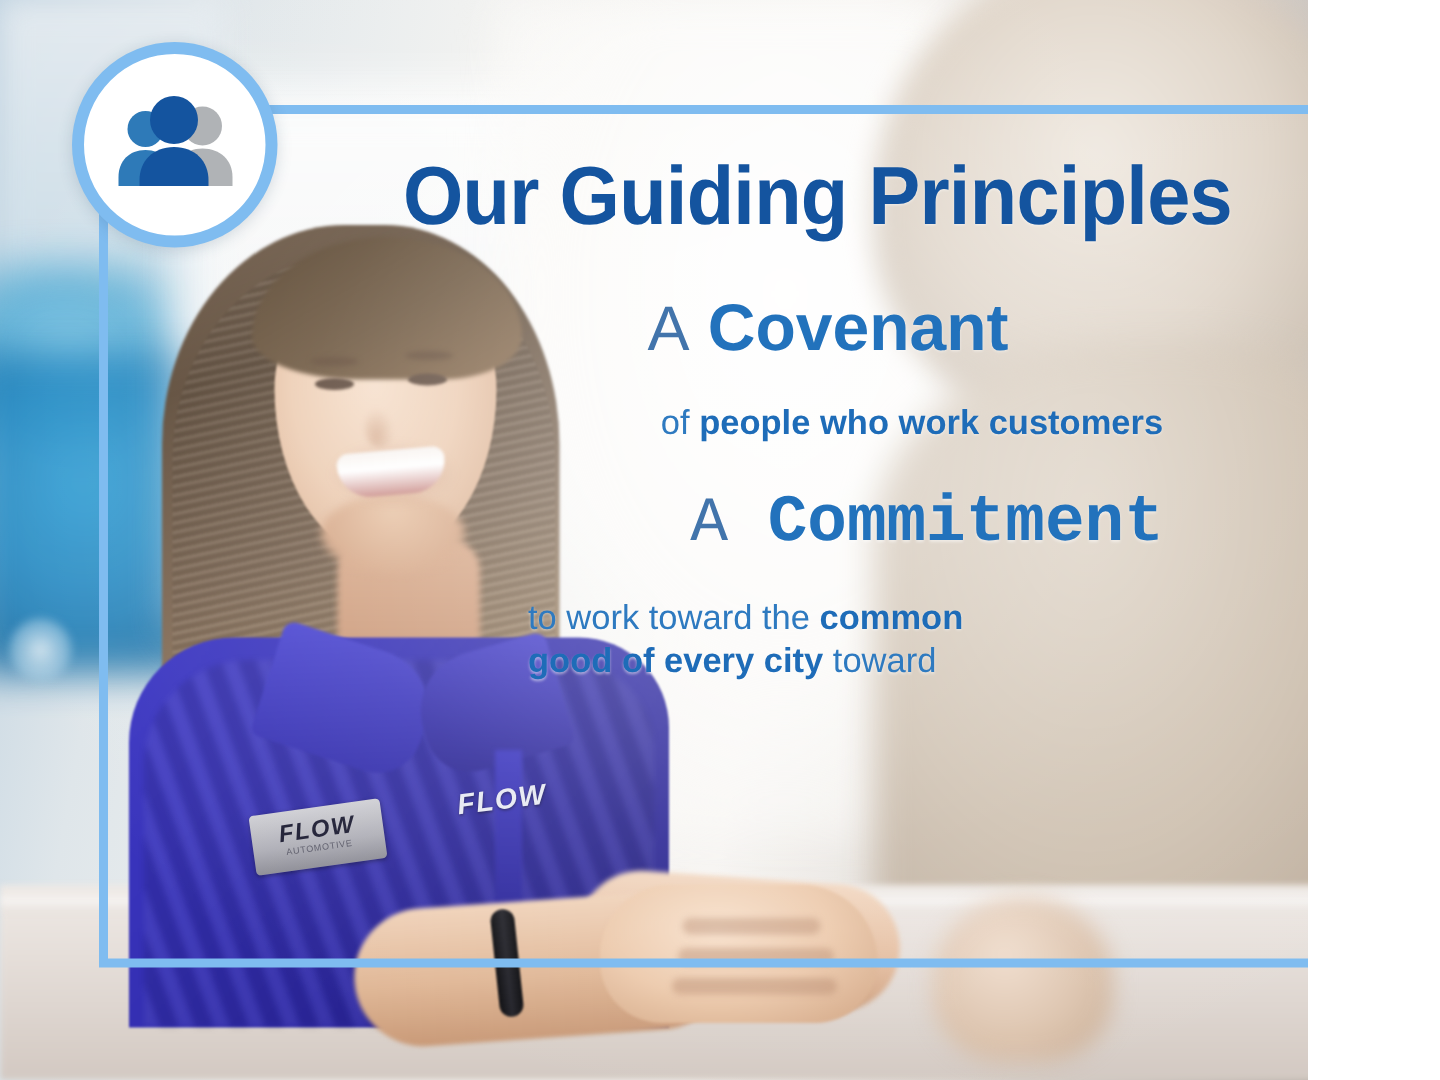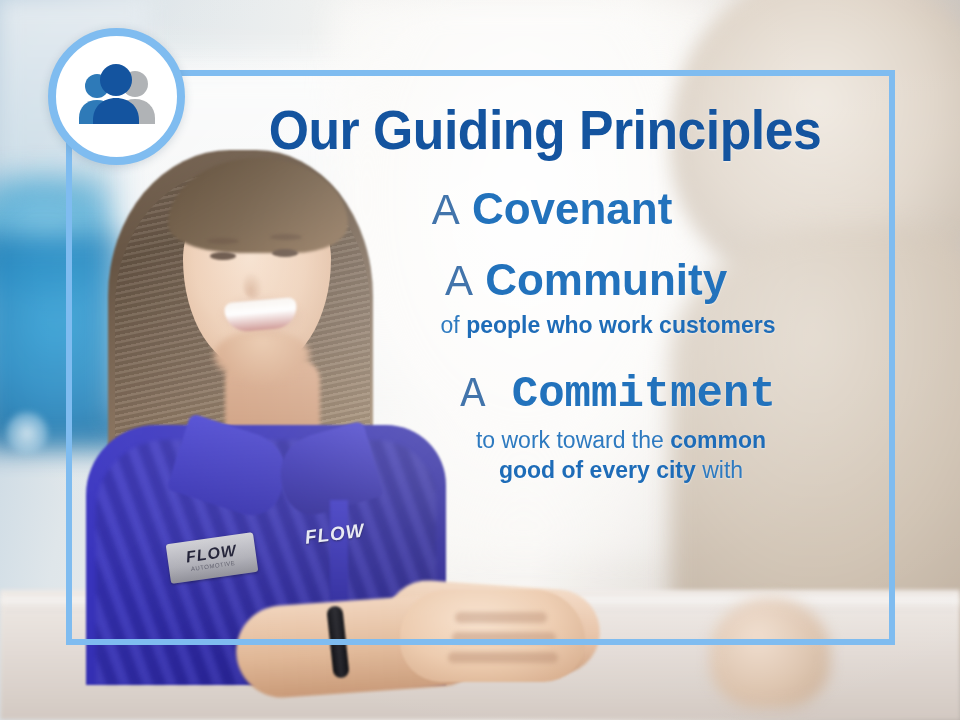--- a/index.html
+++ b/index.html
@@ -2,21 +2,21 @@
 <html><head>
 <meta charset="utf-8">
 <style>
   html, body {
     margin: 0;
     padding: 0;
     background: #ffffff;
   }
   #stage {
     position: relative;
-    width: 960px;
+    width: 872px;
     height: 720px;
     overflow: hidden;
     font-family: "Liberation Sans", sans-serif;
     background: #cfc9c4;
   }
 
   
   .photo { position: absolute; inset: 0; overflow: hidden; }
 
   
@@ -300,21 +300,21 @@
     color: #14549F;
     letter-spacing: -0.5px;
     transform: scaleX(.94);
     transform-origin: 50% 50%;
     white-space: nowrap;
     text-shadow: 0 1px 2px rgba(255,255,255,.55);
   }
 
   .principles {
     position: absolute;
-    left: 300px; top: 186px;
+    left: 300px; top: 196px;
     width: 590px;
   }
   .principle { margin-bottom: 6px; }
 
   .p-title {
     font-size: 44px;
     line-height: 1.06;
     color: #2272BC;
     text-align: center;
     white-space: nowrap;
@@ -340,21 +340,21 @@
   
   .pr-1 .p-title { text-align: center; padding-right: 86px; margin-top: 0; }
   .pr-1 .p-sub   { text-align: center; padding-right: 48px; margin-top: 6px; }
 
   .pr-2 { margin-top: 24px; }
   .pr-2 .p-title { text-align: center; padding-right: 18px; }
   .pr-2 .p-sub   { text-align: center; padding-left: 26px; margin-top: 8px; }
 
   .pr-3 { margin-top: 30px; }
   .pr-3 .p-title { text-align: center; padding-left: 46px; font-family: Liberation Mono, monospace; }
-  .pr-3 .p-sub   { text-align: center; padding-left: 52px; margin-top: 9px; }
+  .pr-3 .p-sub   { text-align: left; padding-left: 52px; margin-top: 24px; }
 </style>
 </head>
 <body>
 
 <div id="stage">
 
   <div class="photo">
     <div class="bg-base"></div>
     <div class="bg-window-l"></div>
     <div class="bg-car2"></div>
@@ -431,34 +431,30 @@
   <div class="principles">
 
     <div class="principle pr-1">
       <div class="p-title">
         <span class="p-article">A</span>
         <span class="p-word">Covenant</span>
       </div>
     </div>
 
     <div class="principle pr-2">
-      <div class="p-title">
-        <span class="p-article">A</span>
-        <span class="p-word">Community</span>
-      </div>
       <div class="p-sub">
           <div><span class="n">of </span><span class="b">people who work customers</span></div>
         </div>
     </div>
 
     <div class="principle pr-3">
       <div class="p-title">
         <span class="p-article">A</span>
         <span class="p-word">Commitment</span>
       </div>
       <div class="p-sub">
           <div><span class="n">to work toward the </span><span class="b">common</span></div>
-          <div><span class="b">good of every city</span><span class="n"> with</span></div>
+          <div><span class="b">good of every city</span><span class="n"> toward</span></div>
         </div>
     </div>
 
   </div>
 </div>
 
 </body></html>

